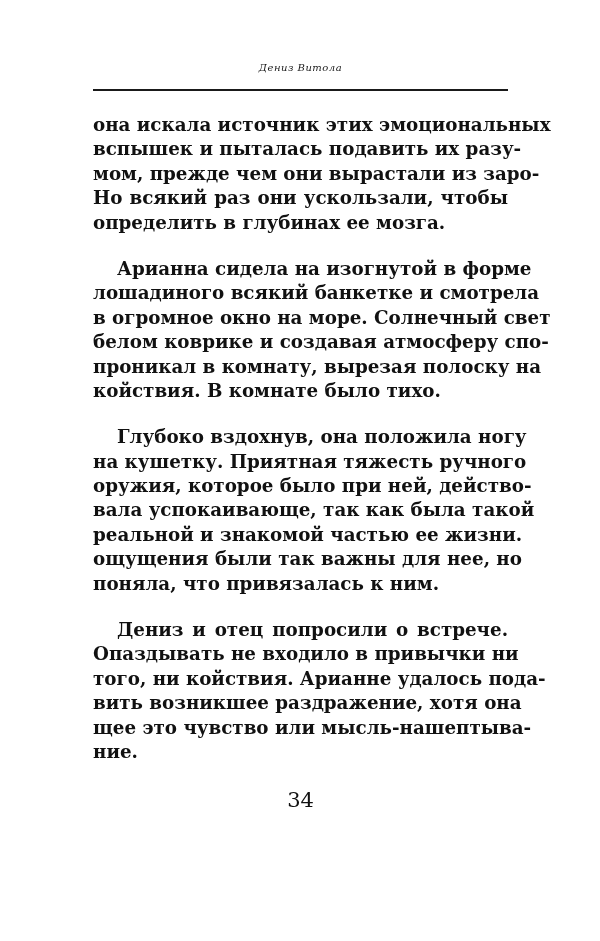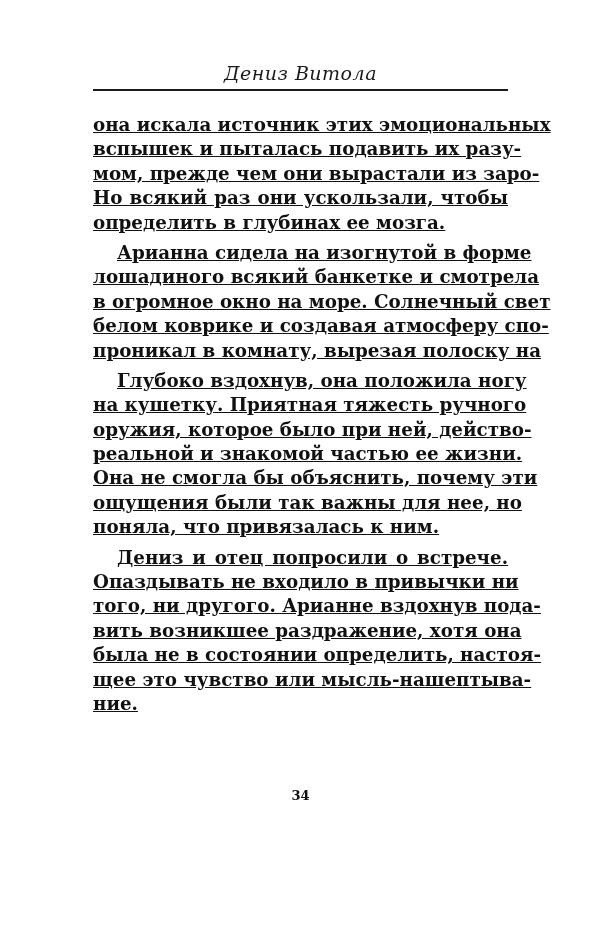--- a/index.html
+++ b/index.html
@@ -23,21 +23,21 @@
       background: #ffffff;
     }
     .running-head {
       position: absolute;
       left: 93px;
       width: 415px;
       top: 62px;
       text-align: center;
       font-family: "DejaVu Serif", serif;
       font-style: italic;
-      font-size: 19px;
+      font-size: 10px;
       letter-spacing: 0.5px;
       color: #1a1a1a;
     }
     .head-rule {
       position: absolute;
       left: 93px;
       width: 415px;
       top: 89px;
       height: 0;
       border-top: 2px solid #1a1a1a;
@@ -52,40 +52,40 @@
       font-size: 18.3px;
       line-height: 24.4px;
       color: #111111;
     }
     .line {
       display: block;
       height: 24.4px;
       white-space: nowrap;
       text-align: justify;
       text-align-last: justify;
-      text-decoration: underline;
     }
     .line.last {
       text-align-last: left;
     }
     .line.indent {
       padding-left: 24px;
+      margin-top: 16px;
     }
     .para-gap {
       height: 6px;
     }
     .page-number {
       position: absolute;
       left: 93px;
       width: 415px;
       top: 788px;
       text-align: center;
       font-family: "DejaVu Serif", serif;
-      font-weight: bold;
-      font-size: 13px;
+      font-weight: normal;
+      font-size: 21px;
       color: #111111;
     }
   </style>
 </head>
 <body>
 
 <div class="page">
 
   <div class="running-head">Дениз Витола</div>
   <div class="head-rule"></div>
@@ -100,40 +100,40 @@
       <span class="line last">определить в глубинах ее мозга.</span>
     </div>
     <div class="para-gap"></div>
 
     <div>
       <span class="line indent">Арианна сидела на изогнутой в форме</span>
       <span class="line">лошадиного всякий банкетке и смотрела</span>
       <span class="line">в огромное окно на море. Солнечный свет</span>
       <span class="line">белом коврике и создавая атмосферу спо-</span>
       <span class="line">проникал в комнату, вырезая полоску на</span>
+      <span class="line last">койствия. В комнате было тихо.</span>
     </div>
     <div class="para-gap"></div>
 
     <div>
       <span class="line indent">Глубоко вздохнув, она положила ногу</span>
       <span class="line">на кушетку. Приятная тяжесть ручного</span>
       <span class="line">оружия, которое было при ней, действо-</span>
+      <span class="line">вала успокаивающе, так как была такой</span>
       <span class="line">реальной и знакомой частью ее жизни.</span>
-      <span class="line">Она не смогла бы объяснить, почему эти</span>
       <span class="line">ощущения были так важны для нее, но</span>
       <span class="line last">поняла, что привязалась к ним.</span>
     </div>
     <div class="para-gap"></div>
 
     <div>
       <span class="line indent">Дениз и отец попросили о встрече.</span>
       <span class="line">Опаздывать не входило в привычки ни</span>
-      <span class="line">того, ни другого. Арианне вздохнув пода-</span>
+      <span class="line">того, ни койствия. Арианне удалось пода-</span>
       <span class="line">вить возникшее раздражение, хотя она</span>
-      <span class="line">была не в состоянии определить, настоя-</span>
       <span class="line">щее это чувство или мысль-нашептыва-</span>
       <span class="line last">ние.</span>
     </div>
     <div class="para-gap"></div>
 
   </div>
 
   <div class="page-number">34</div>
 </div>
 

